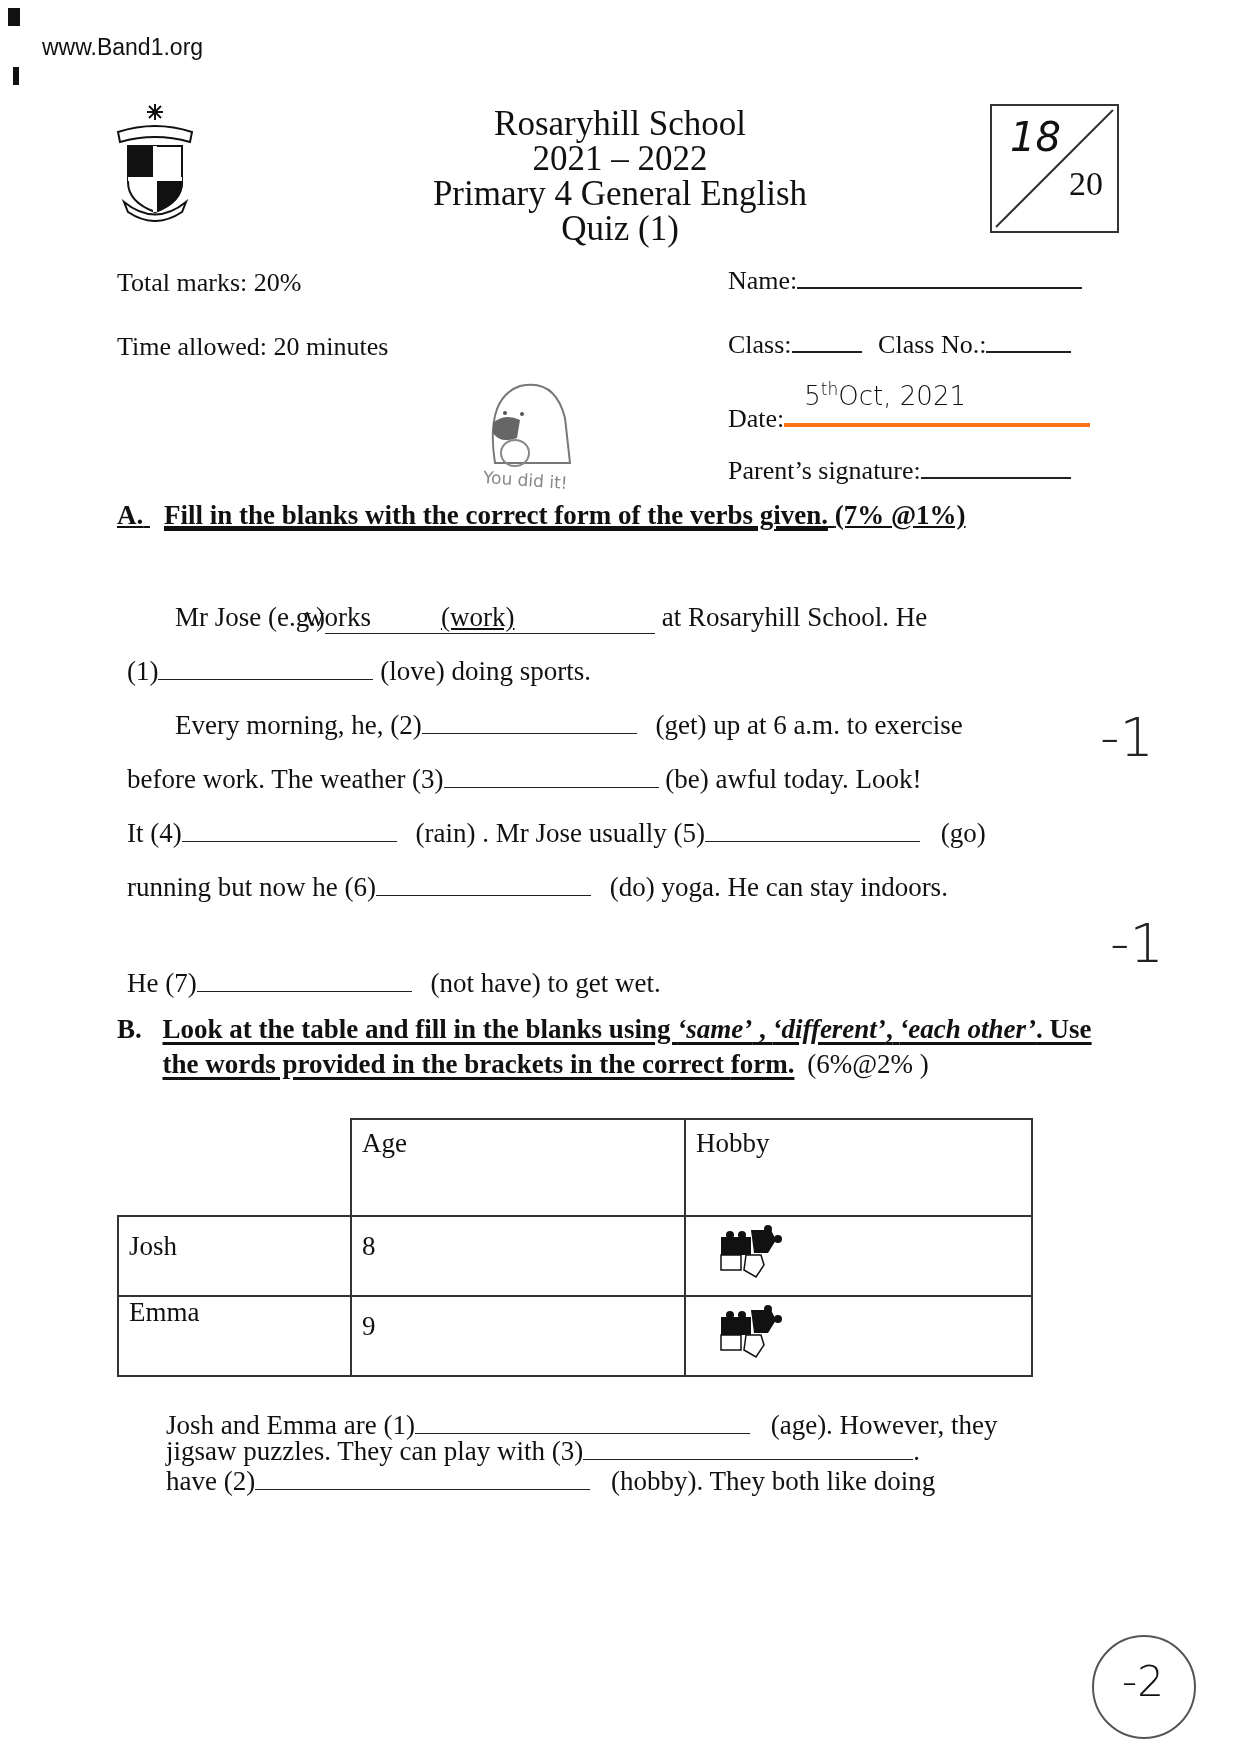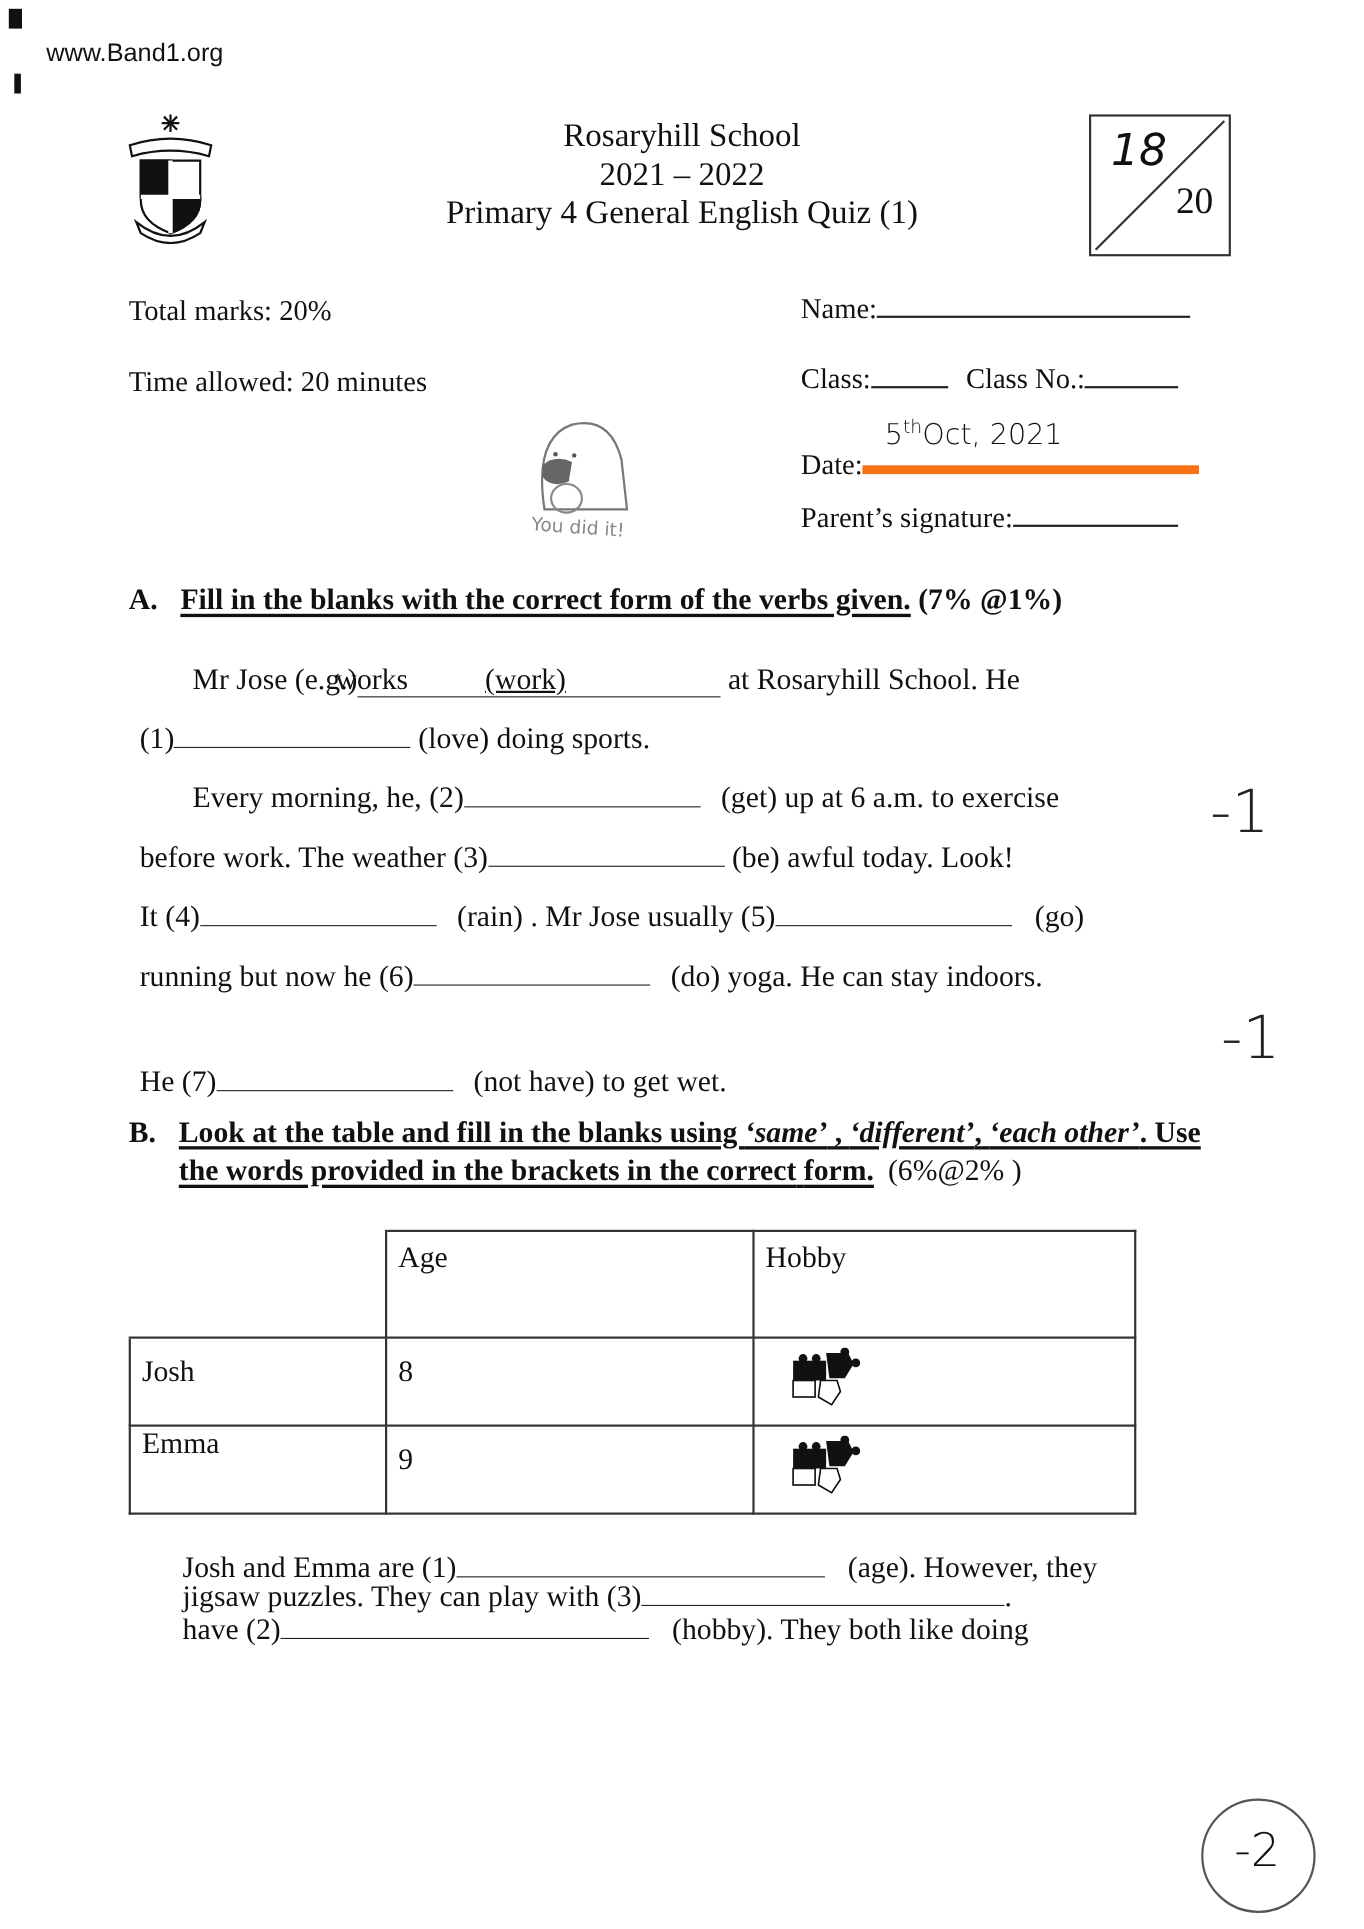--- a/index.html
+++ b/index.html
@@ -3,21 +3,21 @@
 <meta charset="utf-8">
 <style>
   html, body { margin: 0; padding: 0; background: #ffffff; }
   body { width: 1240px; height: 1754px; position: relative; overflow: hidden;
          font-family: "Liberation Serif", serif; color: #111; }
   .abs { position: absolute; }
   .mark-top { left: 8px; top: 8px; width: 12px; height: 18px; background: #111; }
   .mark-mid { left: 13px; top: 67px; width: 6px; height: 18px; background: #111; }
   .site { left: 42px; top: 34px; font-family: "Liberation Sans", sans-serif; font-size: 23px; }
   .crest { left: 110px; top: 102px; width: 90px; height: 120px; }
-  .header { left: 400px; top: 106px; width: 440px; text-align: center; font-size: 30px; line-height: 35px; }
+  .header { left: 400px; top: 106px; width: 440px; text-align: center; font-size: 35px; line-height: 35px; }
   .score-box { left: 990px; top: 104px; width: 125px; height: 125px; border: 2px solid #333; }
   .score-box svg { position: absolute; left: 0; top: 0; }
   .score-got { position: absolute; left: 18px; top: 8px; font-family: "DejaVu Sans", sans-serif;
                font-size: 40px; font-style: italic; font-weight: 300; }
   .score-total { position: absolute; right: 14px; bottom: 28px; font-size: 34px; }
   .info { font-size: 26px; }
   .field-line { display: inline-block; border-bottom: 2px solid #222; vertical-align: baseline; height: 1px; }
   .handwrite { font-family: "DejaVu Sans", sans-serif; font-size: 26px; font-weight: 300; }
   .sticker { left: 475px; top: 378px; width: 120px; height: 120px; }
   .sticker-text { position: absolute; left: 8px; top: 92px; font-family: "DejaVu Sans", sans-serif;
@@ -76,38 +76,38 @@
 <div class="abs info" style="left:117px; top:332px;">Time allowed: 20 minutes</div>
 
 <div class="abs info" style="left:728px; top:266px;">
   <span>Name:</span><span class="field-line" style="width:285px"></span>
 </div>
 <div class="abs info" style="left:728px; top:330px;">
   <span>Class:</span><span class="field-line" style="width:70px"></span>
   <span style="margin-left:10px">Class No.:</span><span class="field-line" style="width:85px"></span>
 </div>
 <div class="abs info" style="left:728px; top:393px;">
-  <span>Date:</span><span style="display:inline-block; width:306px; border-bottom:8px solid #f97316; position:relative; height:30px;text-align:right;"><span class="handwrite" style="position:absolute; left:20px; top:-14px;"><span>5</span><sup style="font-size:17px">th</sup><span>Oct, 2021</span></span></span>
+  <span>Date:</span><span style="display:inline-block; width:306px; border-bottom:4px solid #f97316; position:relative; height:30px;text-align:right;"><span class="handwrite" style="position:absolute; left:20px; top:-14px;"><span>5</span><sup style="font-size:17px">th</sup><span>Oct, 2021</span></span></span>
 </div>
 <div class="abs info" style="left:728px; top:456px;">
   <span>Parent’s signature:</span><span class="field-line" style="width:150px"></span>
 </div>
 
 <div class="abs sticker">
   <svg width="120" height="100" viewBox="0 0 120 100">
     <path d="M20 85 Q10 20 45 8 Q80 0 90 40 L95 85 Z" fill="none" stroke="#777" stroke-width="2"></path>
     <path d="M18 45 Q30 35 45 42 L42 60 Q25 66 18 55 Z" fill="#666"></path>
     <ellipse cx="40" cy="75" rx="14" ry="13" fill="none" stroke="#888" stroke-width="2"></ellipse>
     <circle cx="30" cy="35" r="2" fill="#555"></circle>
       <circle cx="47" cy="36" r="2" fill="#555"></circle>
   </svg>
   <span class="sticker-text">You did it!</span>
 </div>
 
-<div class="abs sec-title" style="left:117px; top:530px;">
+<div class="abs sec-title" style="left:117px; top:500px;text-decoration:underline;">
   <span>A.</span>
   <u style="margin-left:14px">Fill in the blanks with the correct form of the verbs given.</u>
   <span>(7% @1%)</span>
 </div>
 
 <div class="abs para" style="left:175px; top:602px;">
   <span>Mr Jose (e.g.)</span><span style="display:inline-block; width:330px; border-bottom:1.5px solid #222; text-align:left;"><span style="margin-left:-20px">works</span><span style="display:inline-block; width:70px"></span><u>(work)</u></span>
   <span>at Rosaryhill School. He</span>
 </div>
 <div class="abs para" style="left:127px; top:656px;">

